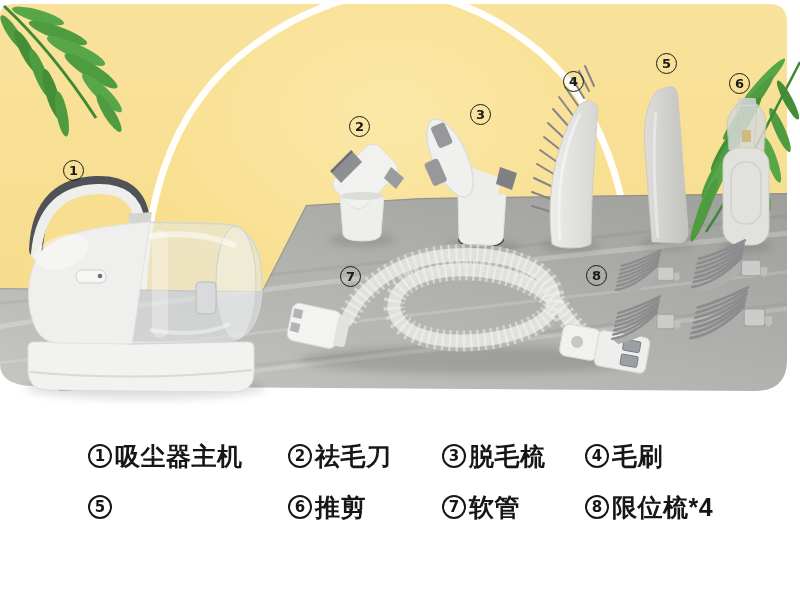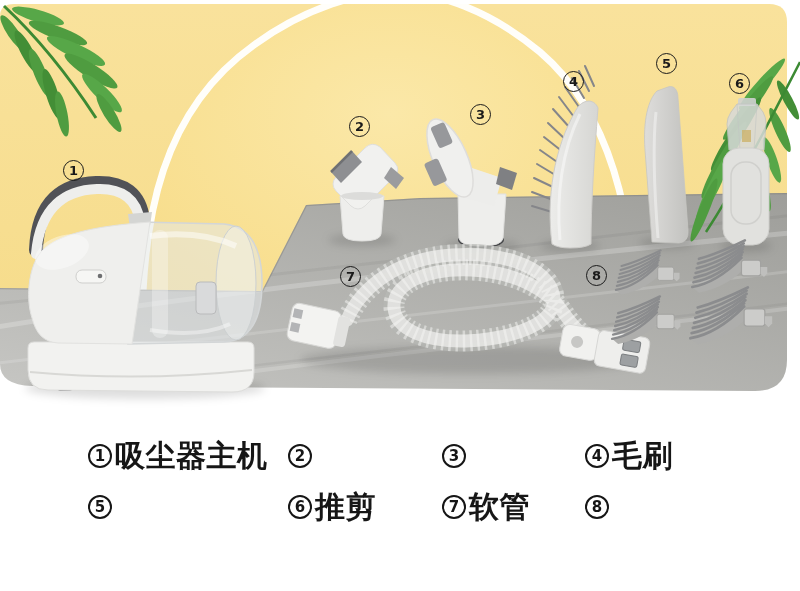--- a/index.html
+++ b/index.html
@@ -22,21 +22,21 @@
     display:grid;grid-template-columns:200px 154px 143px 180px;row-gap:21px;
   }
   .legend-item{display:flex;align-items:center;gap:3px;height:30px;}
   .lnum{
     width:24px;height:24px;box-sizing:border-box;flex:0 0 auto;
     border:2.2px solid #161616;border-radius:50%;
     display:flex;align-items:center;justify-content:center;
     font:700 15px "DejaVu Sans","Liberation Sans",sans-serif;color:#161616;line-height:1;
   }
   .lname{
-    font-size:30px;font-weight:600;color:#161616;letter-spacing:.5px;white-space:nowrap;
+    font-size:25px;font-weight:600;color:#161616;letter-spacing:.5px;white-space:nowrap;
   }
 </style>
 </head>
 <body>
 
 <div class="stage">
 
 <svg class="scene" width="800" height="591" viewBox="0 0 800 591">
   <defs>
     <linearGradient id="cardGrad" x1="0" y1="0" x2="0" y2="1">
@@ -262,37 +262,40 @@
     <span class="marker" style="left:586px;top:265px">8</span>
   </div>
 
   <div class="legend">
     <div class="legend-item">
       <span class="lnum">1</span>
       <span class="lname">吸尘器主机</span>
     </div>
     <div class="legend-item">
       <span class="lnum">2</span>
+      <span class="lname">祛毛刀</span>
     </div>
     <div class="legend-item">
       <span class="lnum">3</span>
+      <span class="lname">脱毛梳</span>
     </div>
     <div class="legend-item">
       <span class="lnum">4</span>
       <span class="lname">毛刷</span>
     </div>
     <div class="legend-item">
       <span class="lnum">5</span>
     </div>
     <div class="legend-item">
       <span class="lnum">6</span>
       <span class="lname">推剪</span>
     </div>
     <div class="legend-item">
       <span class="lnum">7</span>
       <span class="lname">软管</span>
     </div>
     <div class="legend-item">
       <span class="lnum">8</span>
+      <span class="lname">限位梳*4</span>
     </div>
   </div>
 
 </div>
 
 </body></html>

